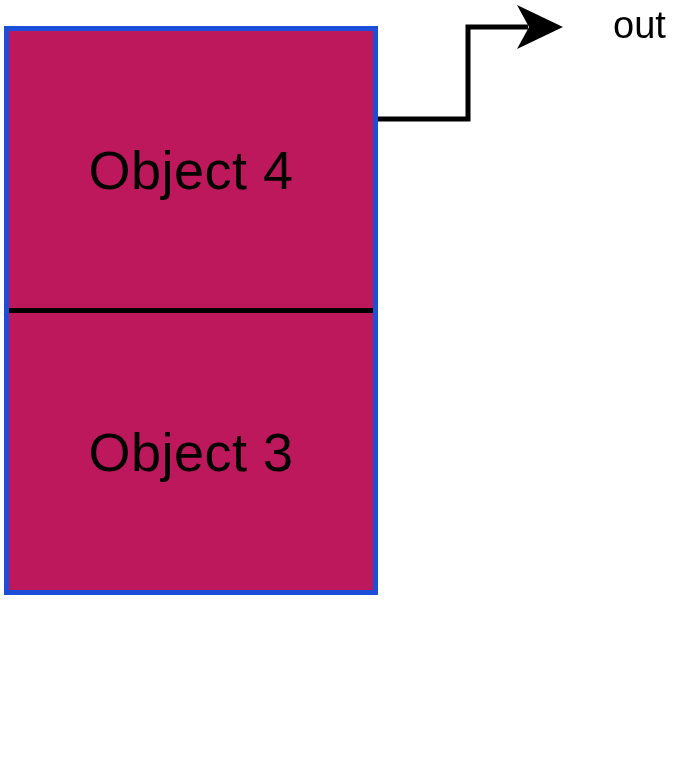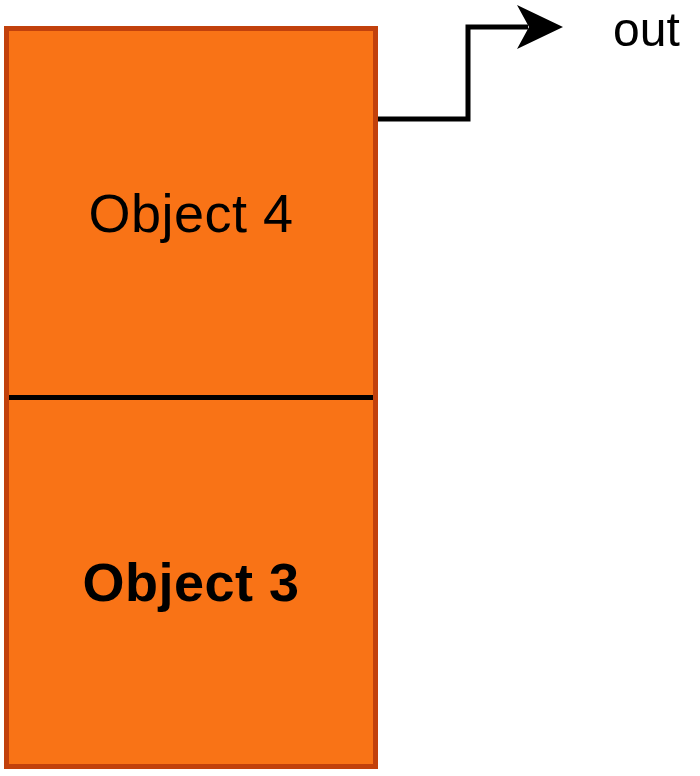--- a/index.html
+++ b/index.html
@@ -13,57 +13,56 @@
     height: 776px;
     background: #ffffff;
     font-family: "Liberation Sans", sans-serif;
     overflow: hidden;
   }
   .stack {
     position: absolute;
     left: 4px;
     top: 26px;
     width: 374px;
-    height: 743px;
-    border: 5px solid #c2410c;
+    height: 569px;
+    border: 5px solid #1d4ed8;
     box-sizing: border-box;
     display: flex;
     flex-direction: column;
-    background: #f97316;
+    background: #be185d;
   }
   .stack-cell {
     flex: 1 1 0;
     display: flex;
     align-items: center;
     justify-content: center;
     box-sizing: border-box;
   }
   .stack-cell + .stack-cell {
     border-top: 5px solid #000000;
-    font-weight: bold;
   }
   .cell-label {
     font-size: 54px;
     color: #000000;
     letter-spacing: 0.5px;
     white-space: nowrap;
   }
   .out-arrow-svg {
     position: absolute;
     left: 378px;
     top: 0px;
     width: 322px;
     height: 145px;
     display: block;
   }
   .out-label {
     position: absolute;
     left: 613px;
     top: 6px;
-    font-size: 48px;
+    font-size: 38px;
     line-height: 1;
     color: #000000;
     white-space: nowrap;
   }
 </style>
 </head>
 <body>
 
 <div class="canvas">
 

